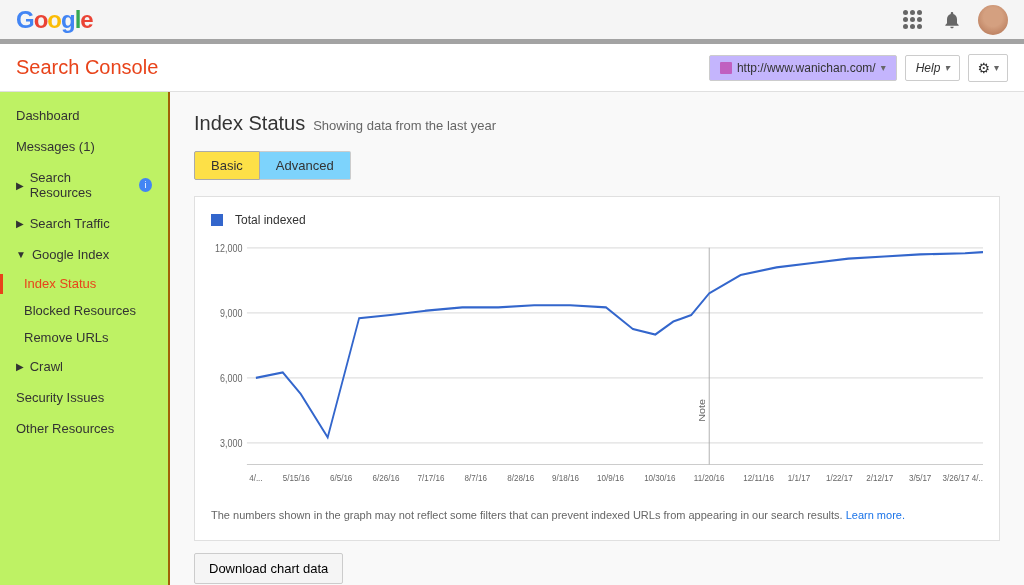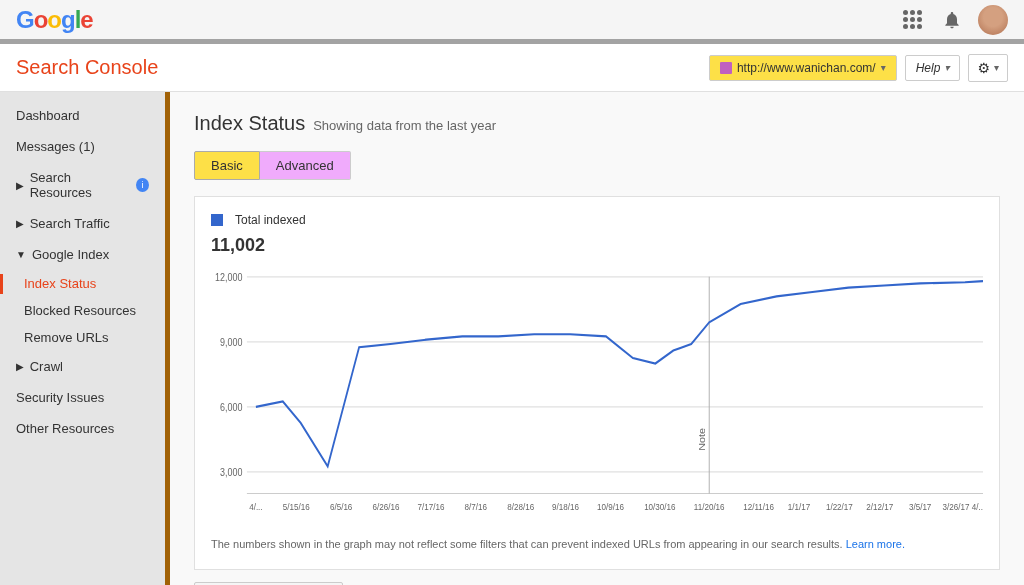--- a/index.html
+++ b/index.html
@@ -75,21 +75,21 @@
     }
     .site-selector {
       border: 1px solid #ccc;
       border-radius: 2px;
       padding: 5px 10px;
       font-size: 12px;
       cursor: pointer;
       display: flex;
       align-items: center;
       gap: 5px;
-      background: #fde047;
+      background: #c4b5fd;
     }
     .site-icon {
       width: 12px;
       height: 12px;
       background: #c060c0;
       border-radius: 1px;
       display: inline-block;
     }
     .dropdown-arrow {
       font-size: 10px;
@@ -123,22 +123,22 @@
     #main-layout {
       display: flex;
       height: calc(100vh - 92px);
       background: #f9f9f9;
     }
 
     
     #sidebar {
       width: 170px;
       min-width: 170px;
-      background: #e5e5e5;
-      border-right: 5px solid #a16207;
+      background: #bef264;
+      border-right: 2px solid #a16207;
       padding: 8px 0;
       overflow-y: auto;
     }
     .sidebar-item {
       padding: 8px 16px;
       cursor: pointer;
       font-size: 13px;
       color: #333;
       display: flex;
       align-items: center;
@@ -217,21 +217,21 @@
 
     
     .tabs {
       display: flex;
       gap: 0;
       margin-bottom: 16px;
     }
     .tab-btn {
       padding: 6px 16px;
       border: 1px solid #ccc;
-      background: #f0abfc;
+      background: #7dd3fc;
       cursor: pointer;
       font-size: 13px;
       color: #333;
     }
     .tab-btn:first-child { border-radius: 2px 0 0 2px; }
     .tab-btn:last-child { border-radius: 0 2px 2px 0; border-left: none; }
     .tab-btn.active {
       background: #fde047;
       color: #333;
       font-weight: 500;
@@ -410,21 +410,20 @@
     <div class="tabs">
       <button class="tab-btn active">Basic</button>
       <button class="tab-btn">Advanced</button>
     </div>
 
     <div class="chart-card">
       <div class="legend">
         <span class="legend-box"></span>
         <span class="legend-label">Total indexed</span>
       </div>
-      <div class="legend-value">11,002</div>
 
       <div class="chart-container">
         <svg class="chart-svg" viewBox="0 0 860 240" preserveAspectRatio="none">
 
           <line x1="40" y1="10" x2="860" y2="10" stroke="#e0e0e0" stroke-width="1"></line>
           <line x1="40" y1="70" x2="860" y2="70" stroke="#e0e0e0" stroke-width="1"></line>
           <line x1="40" y1="130" x2="860" y2="130" stroke="#e0e0e0" stroke-width="1"></line>
           <line x1="40" y1="190" x2="860" y2="190" stroke="#e0e0e0" stroke-width="1"></line>
 
           <line x1="40" y1="210" x2="860" y2="210" stroke="#ccc" stroke-width="1"></line>

